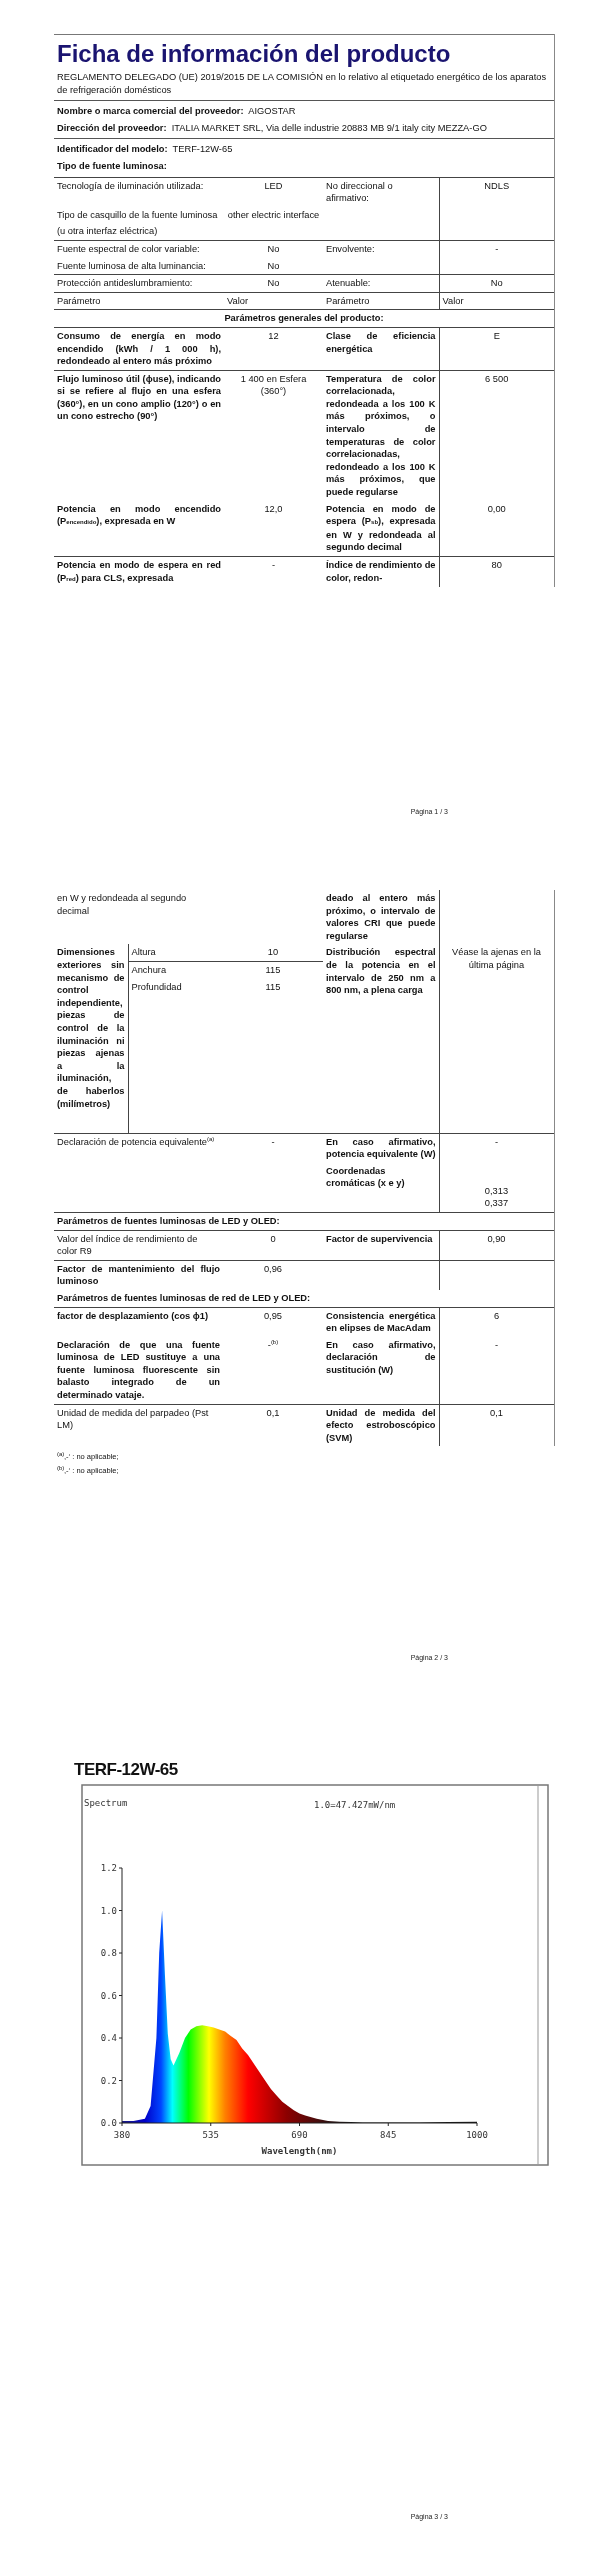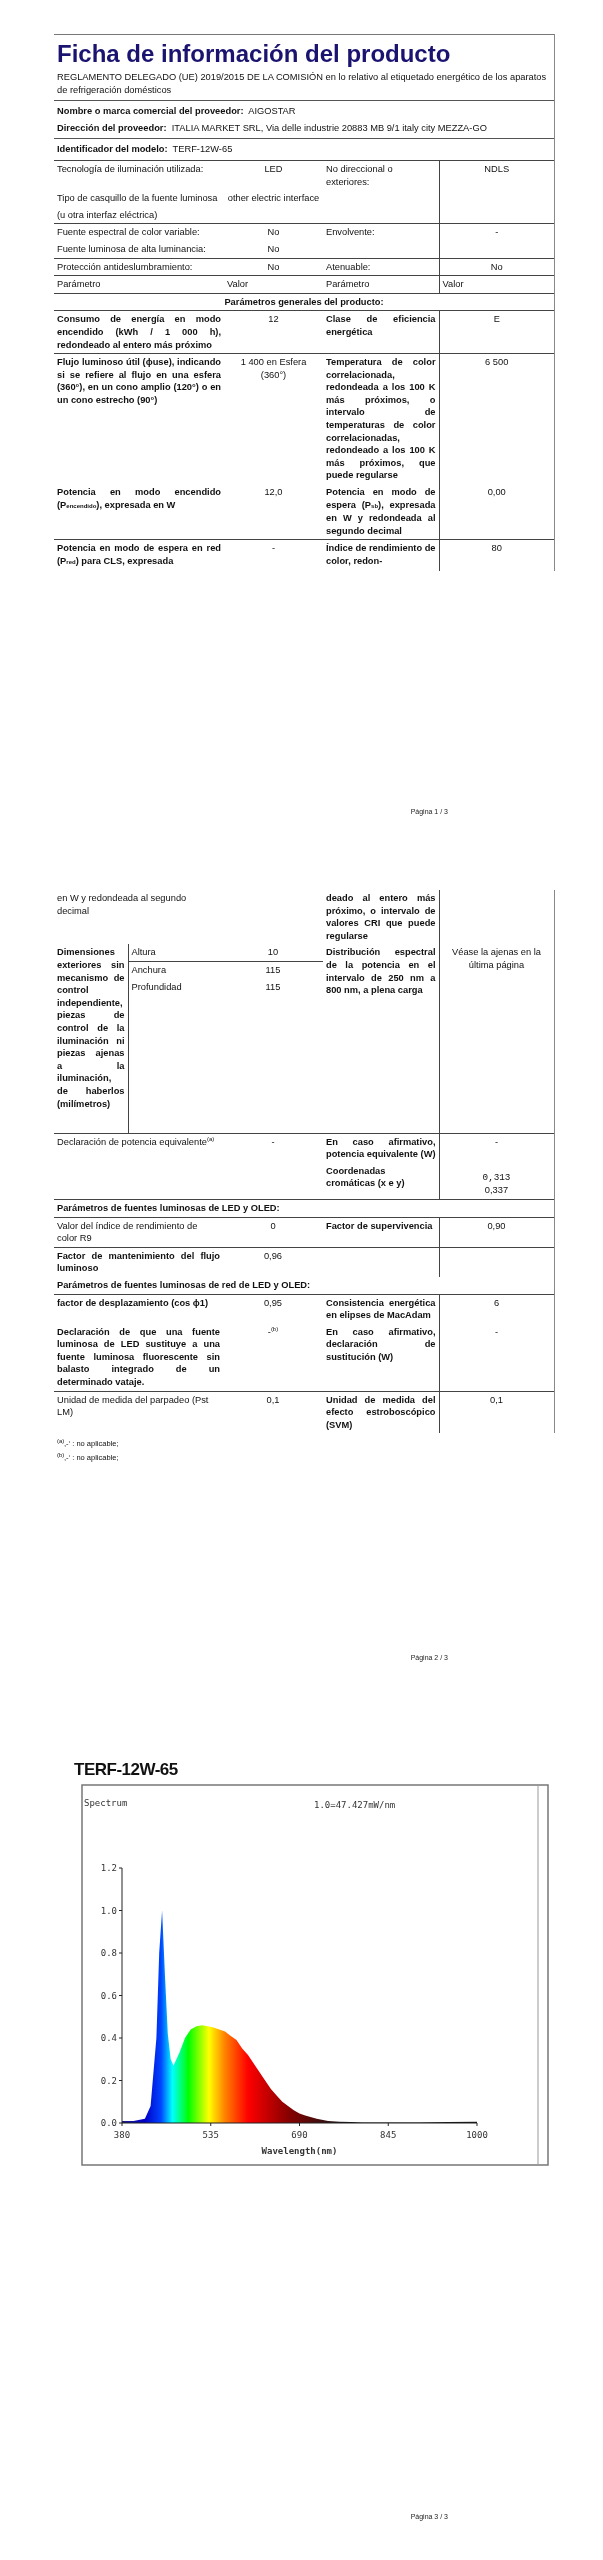--- a/index.html
+++ b/index.html
@@ -34,33 +34,34 @@
       <span>AIGOSTAR</span>
     </div>
     <div class="p" style="padding-bottom:4px;">
       <span class="b">Dirección del proveedor:</span>&nbsp;
       <span>ITALIA MARKET SRL, Via delle industrie 20883 MB 9/1 italy city MEZZA-GO</span>
     </div>
     <div class="hr p" style="padding-top:4px;padding-bottom:4px;">
       <span class="b">Identificador del modelo:</span>&nbsp;
       <span>TERF-12W-65</span>
     </div>
+    <div class="p b" style="padding-bottom:4px;">Tipo de fuente luminosa:</div>
 
     <table>
       <colgroup>
           <col style="width:170px">
           <col style="width:99px">
           <col style="width:116px">
           <col style="width:115px">
         </colgroup>
       <tbody>
           <tr class="tt">
         <td>Tecnología de iluminación utilizada:</td>
         <td class="c">LED</td>
-        <td class="vl">No direccional o exteriores:</td>
+        <td class="vl">No direccional o afirmativo:</td>
         <td class="c">NDLS</td>
       </tr>
       <tr>
         <td><span>Tipo de casquillo de la fuente luminosa</span><div style="margin-top:4px;">(u otra interfaz eléctrica)</div></td>
         <td class="c">other electric interface</td>
         <td class="vl"></td>
         <td class="c"></td>
       </tr>
       <tr class="tt">
         <td>Fuente espectral de color variable:</td>
@@ -153,21 +154,21 @@
       <tr class="tt">
         <td colspan="2"><span>Declaración de potencia equivalente</span><span class="sup">(a)</span></td>
         <td class="c">-</td>
         <td class="j vl">En caso afirmativo, potencia equivalente (W)</td>
         <td class="c rborder">-</td>
       </tr>
       <tr>
         <td colspan="3"></td>
         <td class="j vl">Coordenadas cromáticas (x e y)</td>
         <td class="c rborder">
-              <div style="margin-top:7px;font-family:Liberation Mono, monospace;">0,313</div>
+              <div style="margin-top:20px;">0,313</div>
               <div>0,337</div>
             </td>
       </tr>
       <tr class="tt">
         <td colspan="5" class="b rborder">Parámetros de fuentes luminosas de LED y OLED:</td>
       </tr>
       <tr class="tt">
         <td colspan="2">Valor del índice de rendimiento de color R9</td>
         <td class="c">0</td>
         <td class="j vl">Factor de supervivencia</td>

